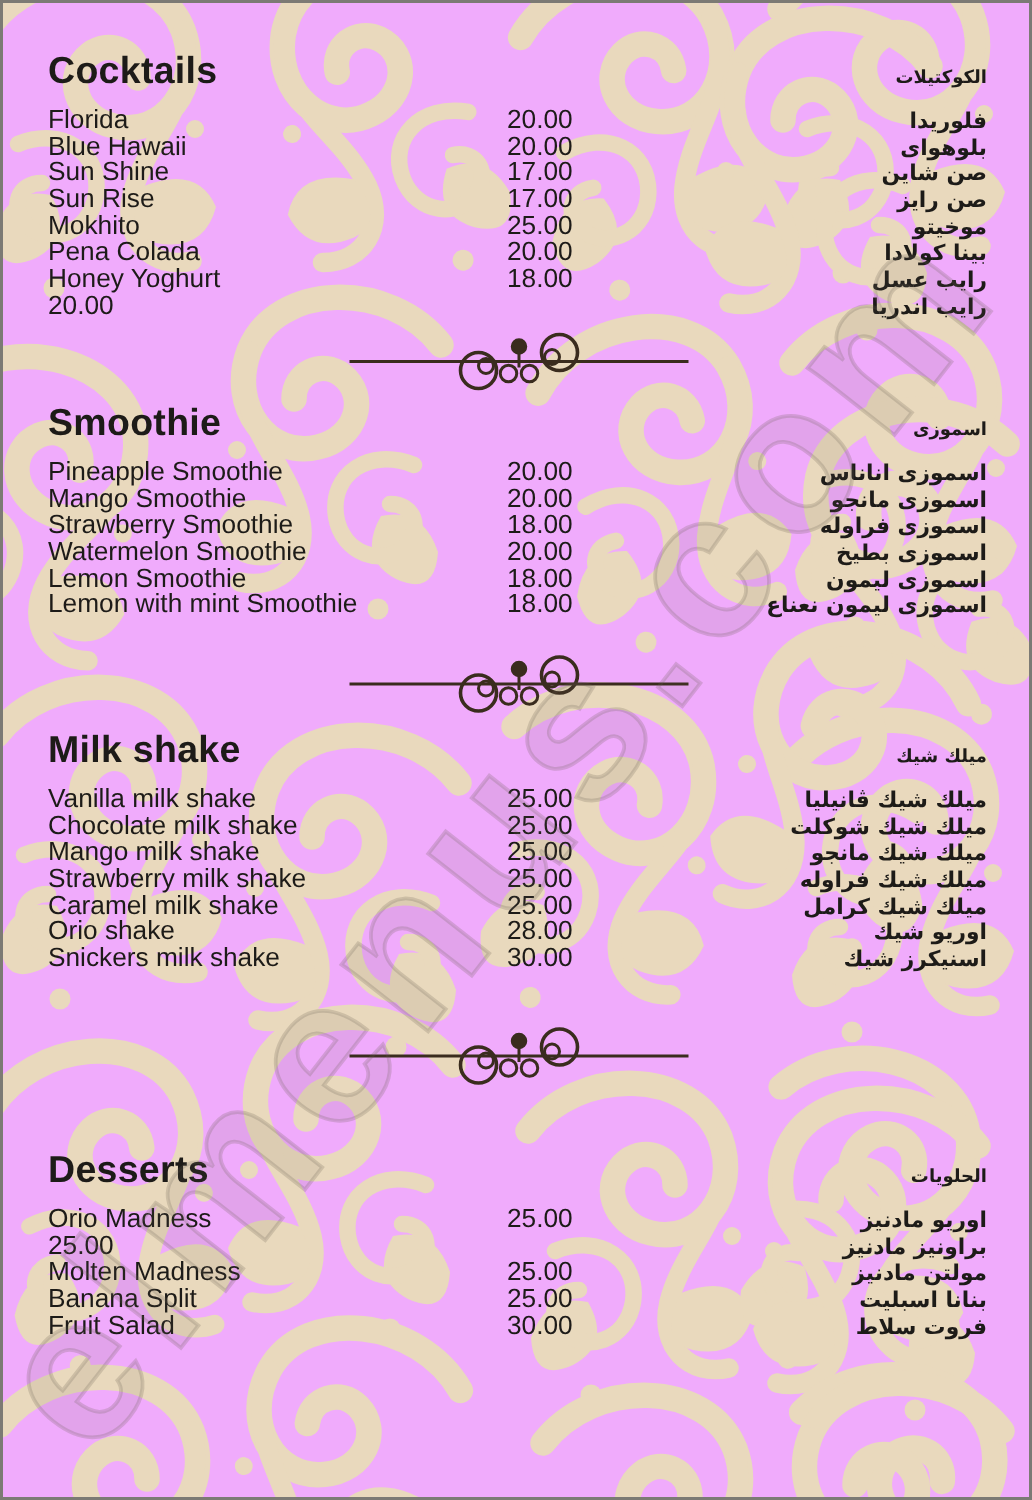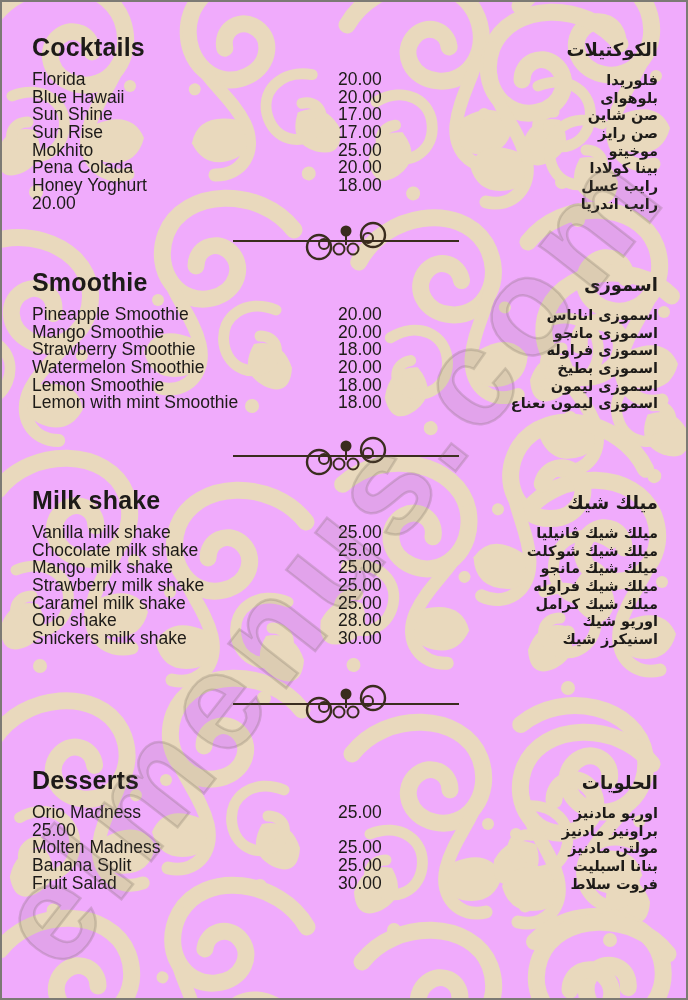--- a/index.html
+++ b/index.html
@@ -20,21 +20,21 @@
     left:-40px;top:895px;width:1200px;
     transform:rotate(-52deg);transform-origin:0 0;
     font-size:138px;font-weight:bold;letter-spacing:10px;
     color:rgba(110,100,88,0.10);
     -webkit-text-stroke:2.5px rgba(104,94,82,0.22);
     white-space:nowrap;
   }
   .menu-section{position:absolute;left:30px;right:28px;}
   .section-header{display:flex;justify-content:space-between;align-items:baseline;margin-bottom:9px;}
   .title-en{font-size:25px;font-weight:bold;letter-spacing:0.2px;}
-  .title-ar{font-family:"DejaVu Sans", sans-serif;font-size:18px;font-weight:bold;direction:rtl;}
+  .title-ar{font-family:"DejaVu Sans", sans-serif;font-size:12px;font-weight:bold;direction:rtl;}
   .row{display:flex;align-items:baseline;line-height:17.7px;height:17.7px;}
   .nm{flex:0 0 306px;font-size:17.5px;white-space:nowrap;}
   .pr{flex:0 0 70px;font-size:17.5px;}
   .ar{margin-left:auto;text-align:left;direction:rtl;font-family:"DejaVu Sans", sans-serif;font-size:14.5px;font-weight:bold;white-space:nowrap;}
   .divider{position:absolute;left:229px;width:230px;height:48px;}
 </style>
 </head>
 <body>
 
 <div class="page">

